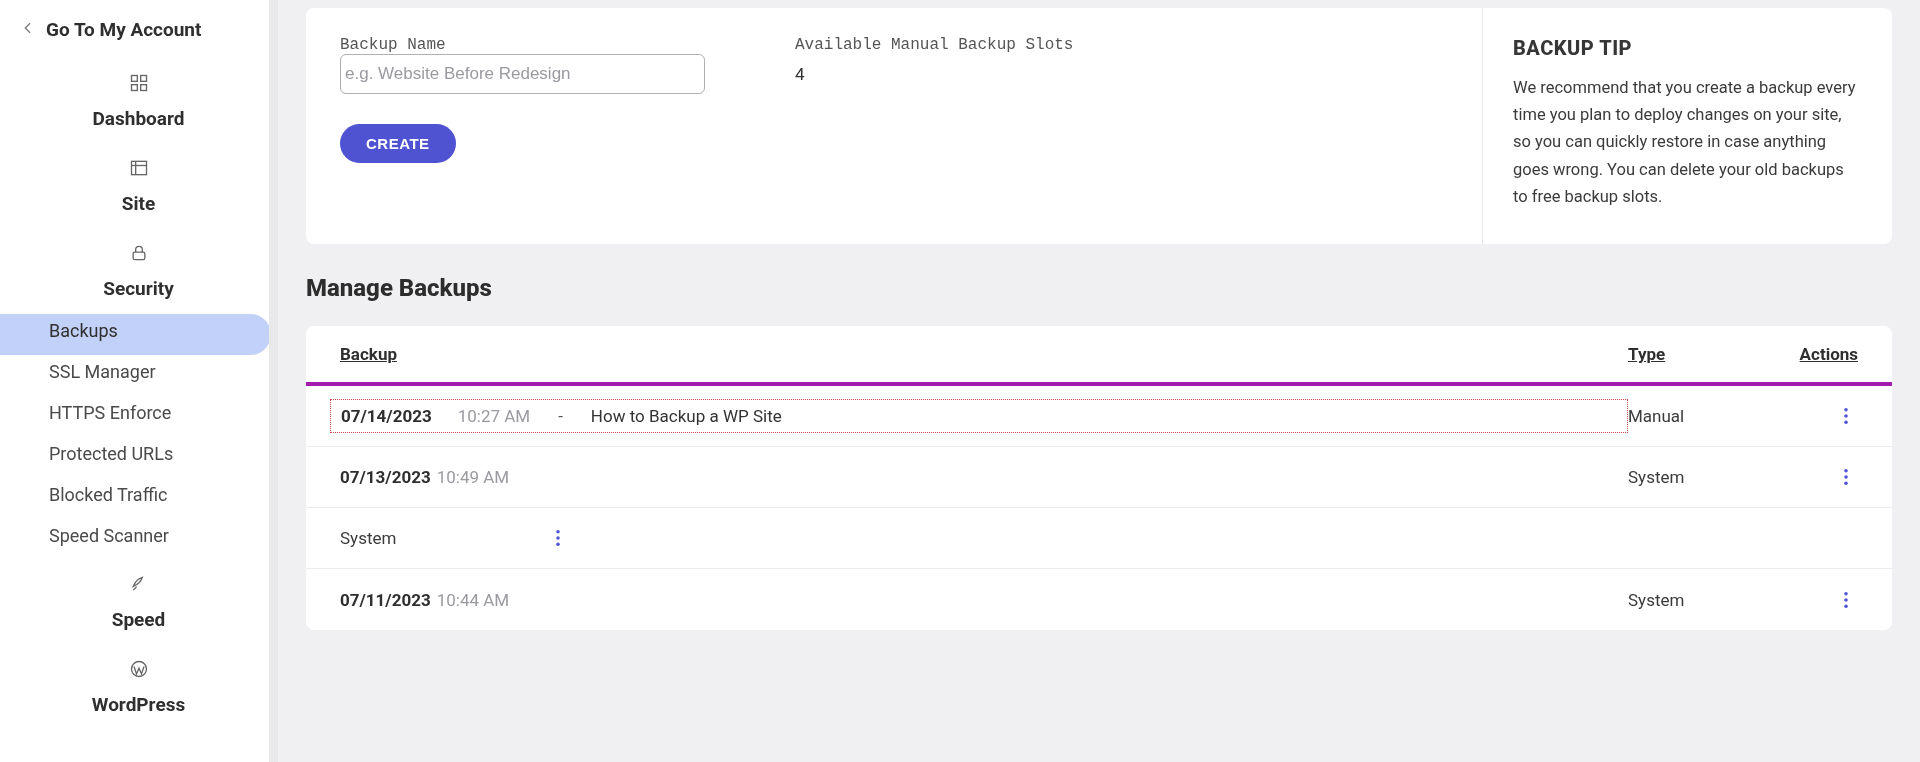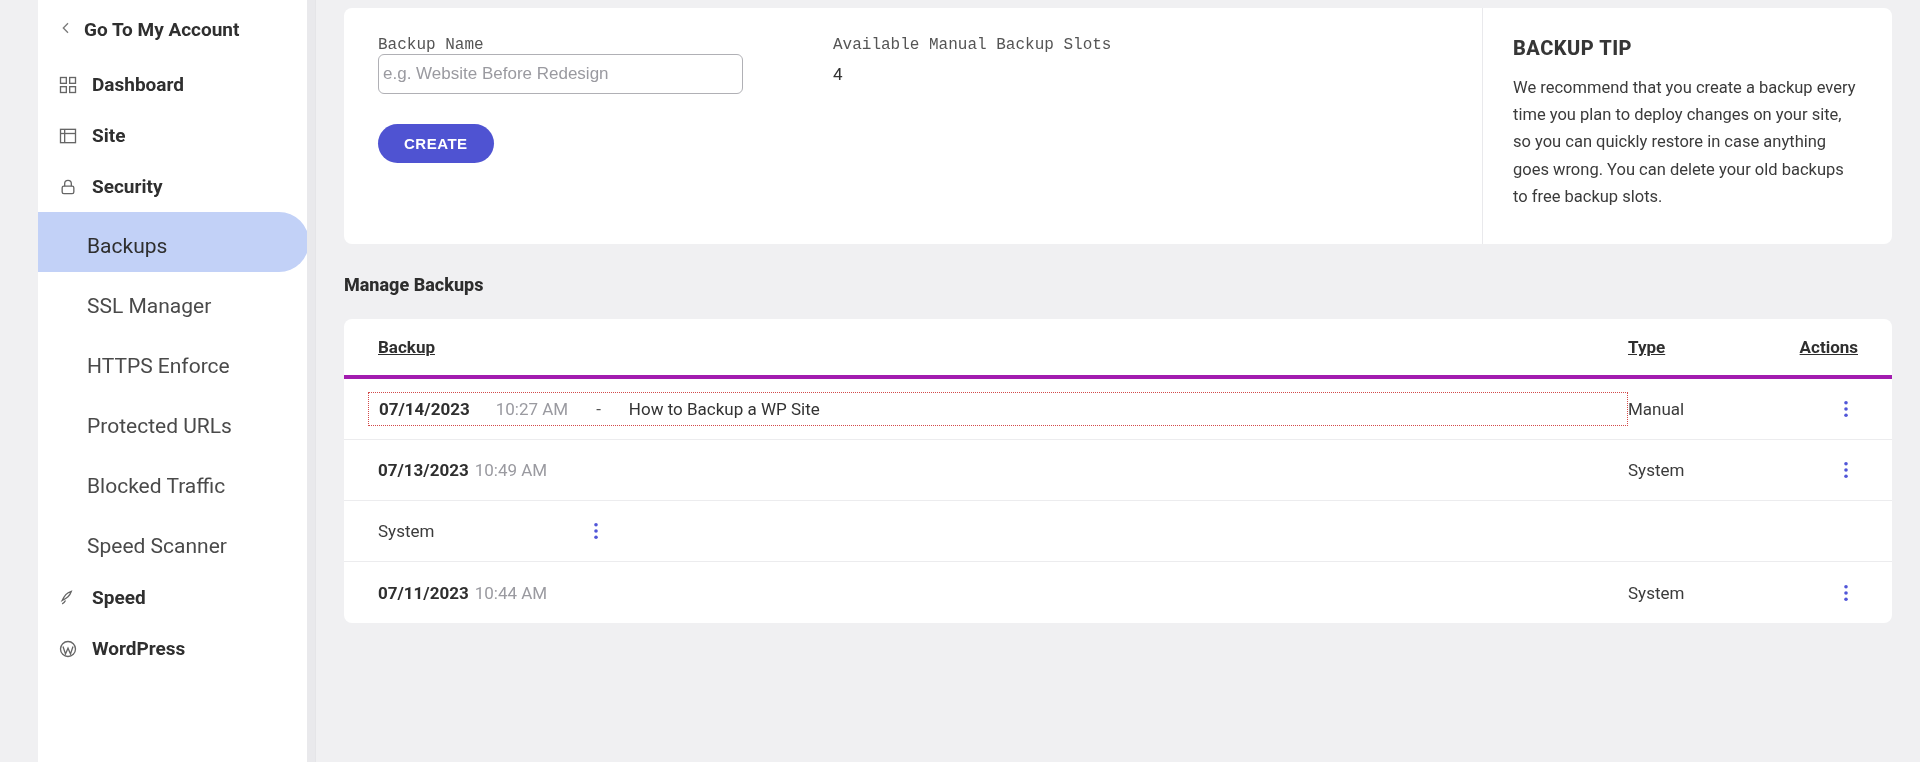--- a/index.html
+++ b/index.html
@@ -15,21 +15,20 @@
     display: flex;
     height: 100%;
   }
   
   .sidebar {
     width: 278px;
     background: #ffffff;
     border-right: 1px solid #e5e5e8;
     padding-top: 8px;
     position: relative;
-    margin-left: 38px;
   }
   .sidebar-scrollbar {
     position: absolute;
     right: 0;
     top: 0;
     width: 8px;
     height: 100%;
     background: #e9e9ec;
   }
   .account-link {
@@ -45,33 +44,34 @@
   .account-link .arrow-icon svg { width: 16px; height: 16px; stroke: #7a7a7a; }
   .nav-item {
     display: flex;
     align-items: center;
     gap: 14px;
     padding: 14px 20px;
     font-size: 19px;
     font-weight: 700;
     color: #2f2f2f;
     cursor: pointer;
+    flex-direction: column;
   }
   .nav-item .nav-icon {
     width: 20px;
     height: 20px;
     display: inline-flex;
     align-items: center;
     justify-content: center;
   }
   .nav-item .nav-icon svg { width: 20px; height: 20px; stroke: #666; fill: none; }
   .sub-items { }
   .sub-item {
-    padding: 22px 20px 14px 49px;
-    font-size: 21px;
+    padding: 6px 20px 14px 49px;
+    font-size: 18px;
     color: #4a4a4a;
     cursor: pointer;
     border-radius: 0 30px 30px 0;
     margin-right: 6px;
   }
   .sub-item.active {
     background: #c2d1f7;
     color: #2f2f2f;
   }
   
@@ -135,21 +135,21 @@
     font-weight: 800;
     letter-spacing: 0.5px;
     margin-bottom: 14px;
   }
   .tip-text {
     font-size: 16.5px;
     line-height: 1.65;
     color: #3b3b3b;
   }
   .section-title {
-    font-size: 18px;
+    font-size: 24px;
     font-weight: 800;
     color: #2d2d2d;
     margin: 24px 0 24px 0;
   }
   .table-card {
     background: #fff;
     border-radius: 8px;
   }
   .thead, .trow {
     display: flex;

